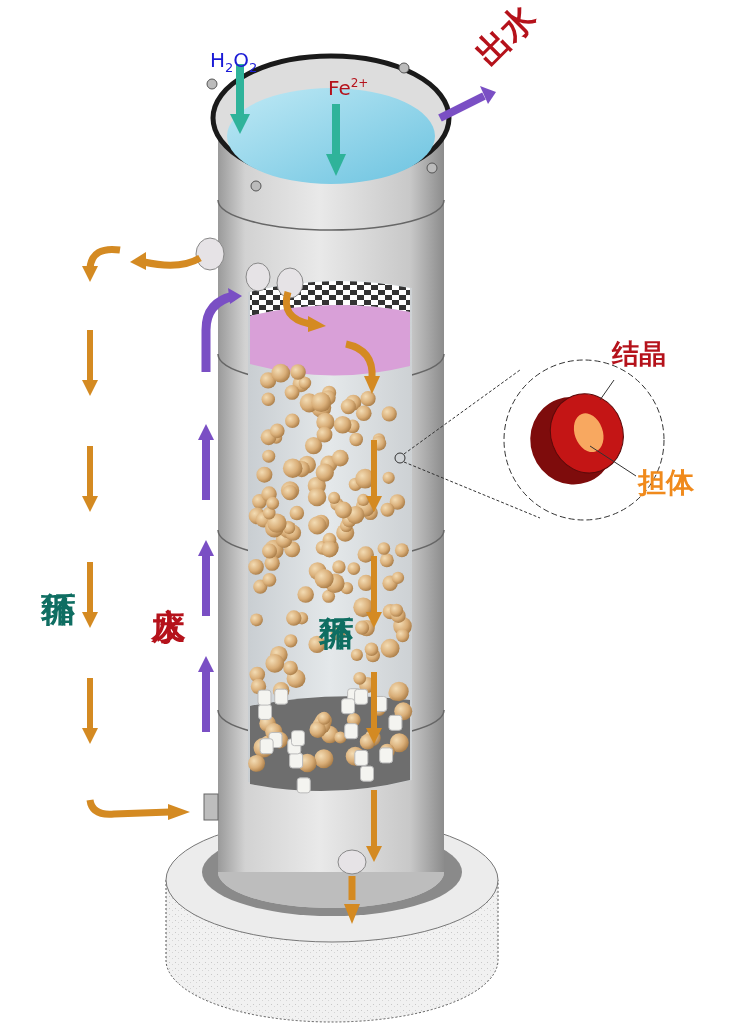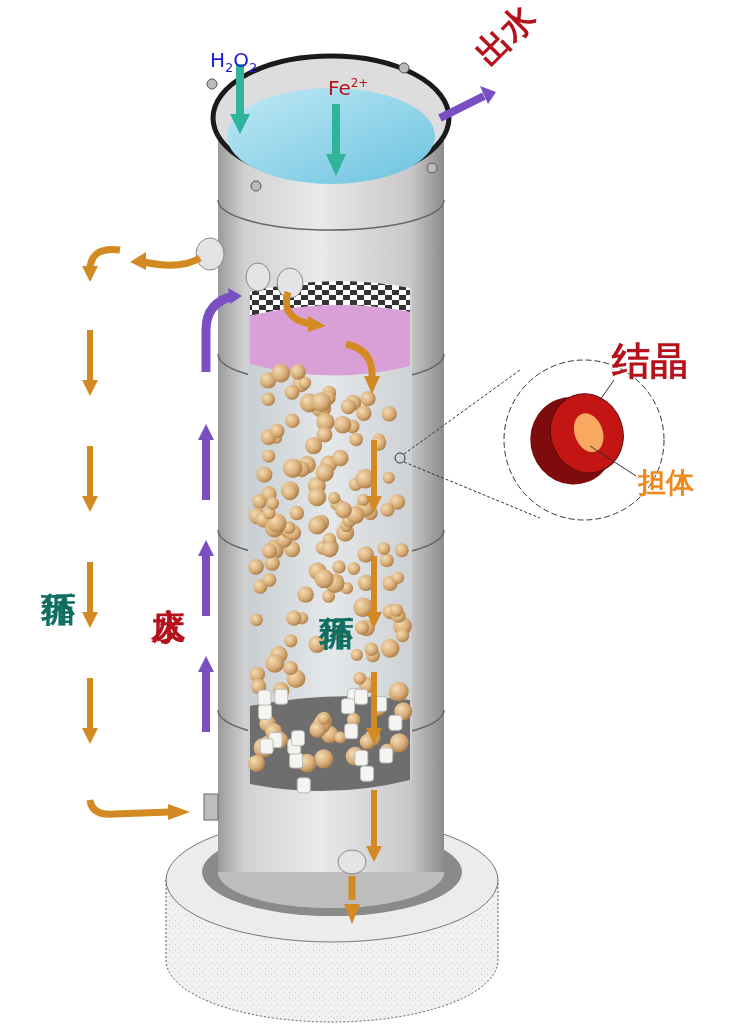--- a/index.html
+++ b/index.html
@@ -7,21 +7,21 @@
            font-family: "DejaVu Sans", sans-serif; }
     #scene { position: absolute; left: 0; top: 0; width: 754px; height: 1024px; }
     .lbl { position: absolute; font-family: "DejaVu Sans", sans-serif; white-space: nowrap; }
     .vert { writing-mode: vertical-rl; letter-spacing: 2px; }
     .h2o2 { left: 210px; top: 48px; font-size: 20px; color: var(--blue); }
     .h2o2 sub { font-size: 13px; }
     .fe { left: 316px; top: 76px; font-size: 20px; color: var(--red); margin-left: 12px; }
     .fe sup { font-size: 12px; }
     .outlet { left: 498px; top: 30px; font-size: 34px; color: var(--red); font-weight: bold;
               transform: rotate(-45deg); transform-origin: left bottom; }
-    .crystal { left: 612px; top: 336px; font-size: 38px; color: var(--red); font-weight: bold; }
+    .crystal { left: 612px; top: 336px; font-size: 27px; color: var(--red); font-weight: bold; }
     .carrier { left: 638px; top: 464px; font-size: 28px; color: var(--orange); font-weight: bold; }
     .cycle-left { left: 36px; top: 566px; font-size: 34px; color: var(--teal); font-weight: bold; }
     .waste { left: 146px; top: 580px; font-size: 34px; color: var(--red); font-weight: bold; }
     .cycle-inner { left: 314px; top: 590px; font-size: 34px; color: var(--teal); font-weight: bold; }
   </style>
 </head>
 <body style="--blue: #1a1ad6; --red: #b5121b; --orange: #f08a1c; --teal: #0f6e62;">
 
 <svg id="scene" viewBox="0 0 754 1024" xmlns="http://www.w3.org/2000/svg">
   <defs>

